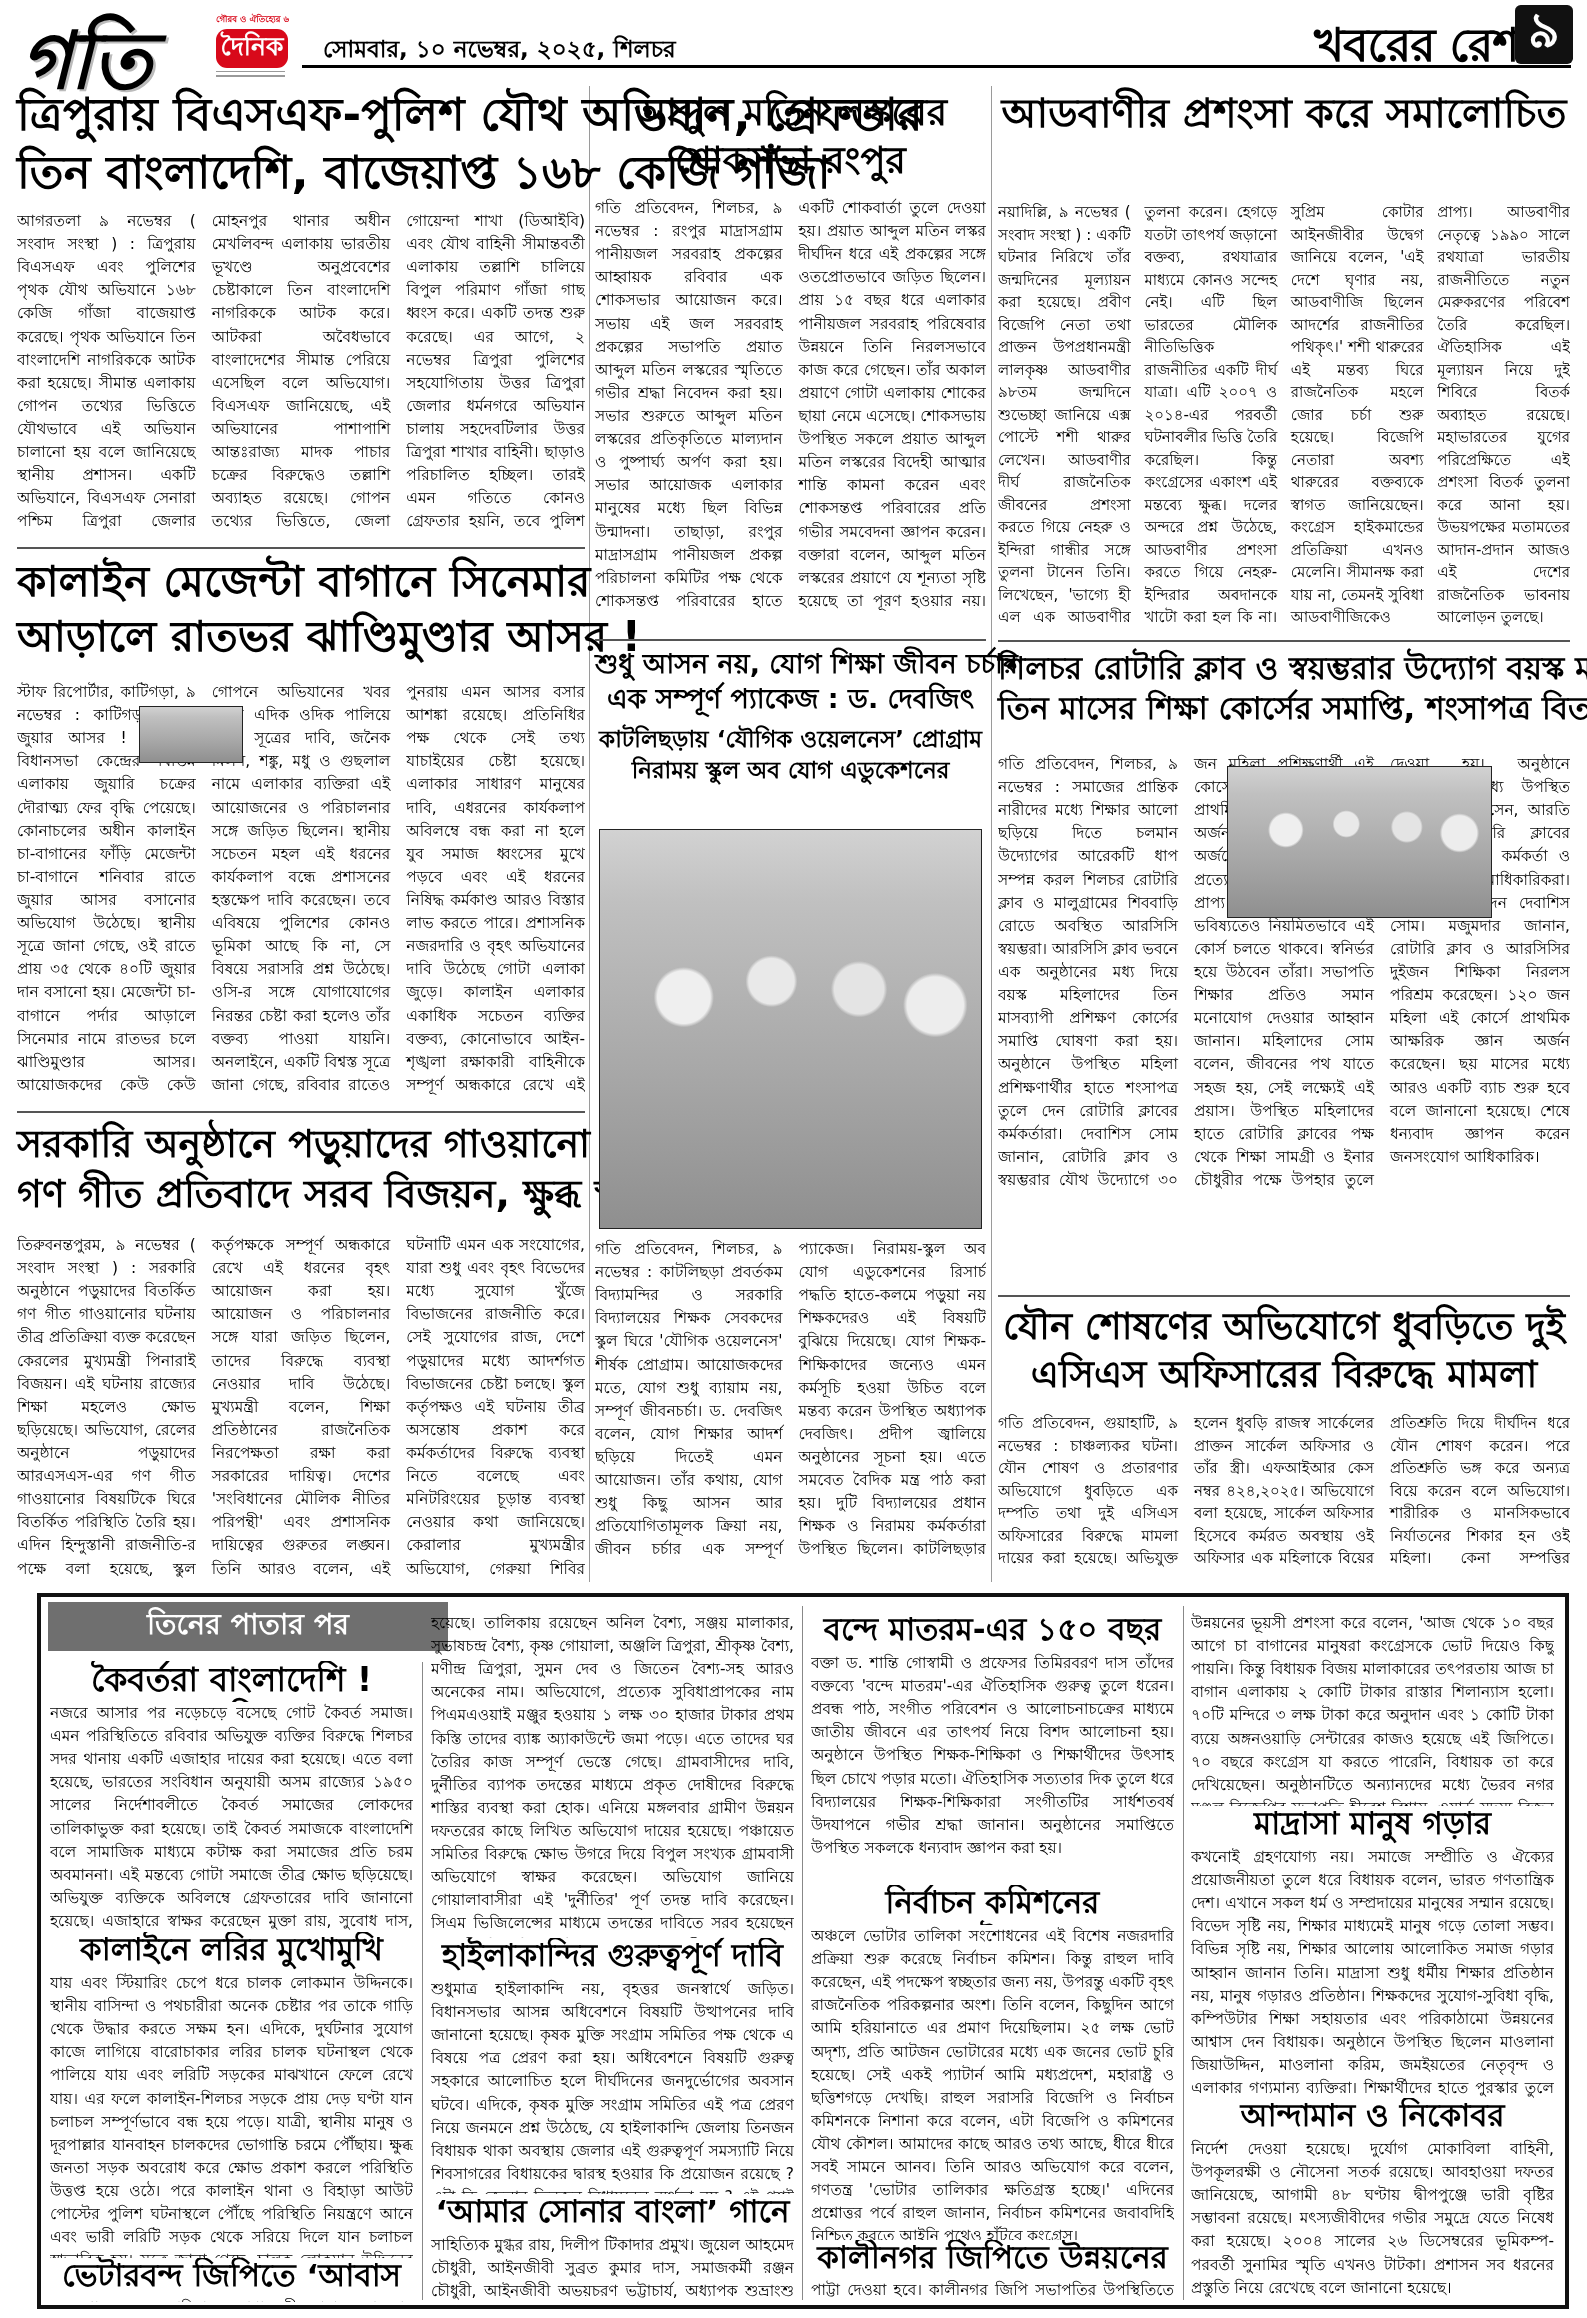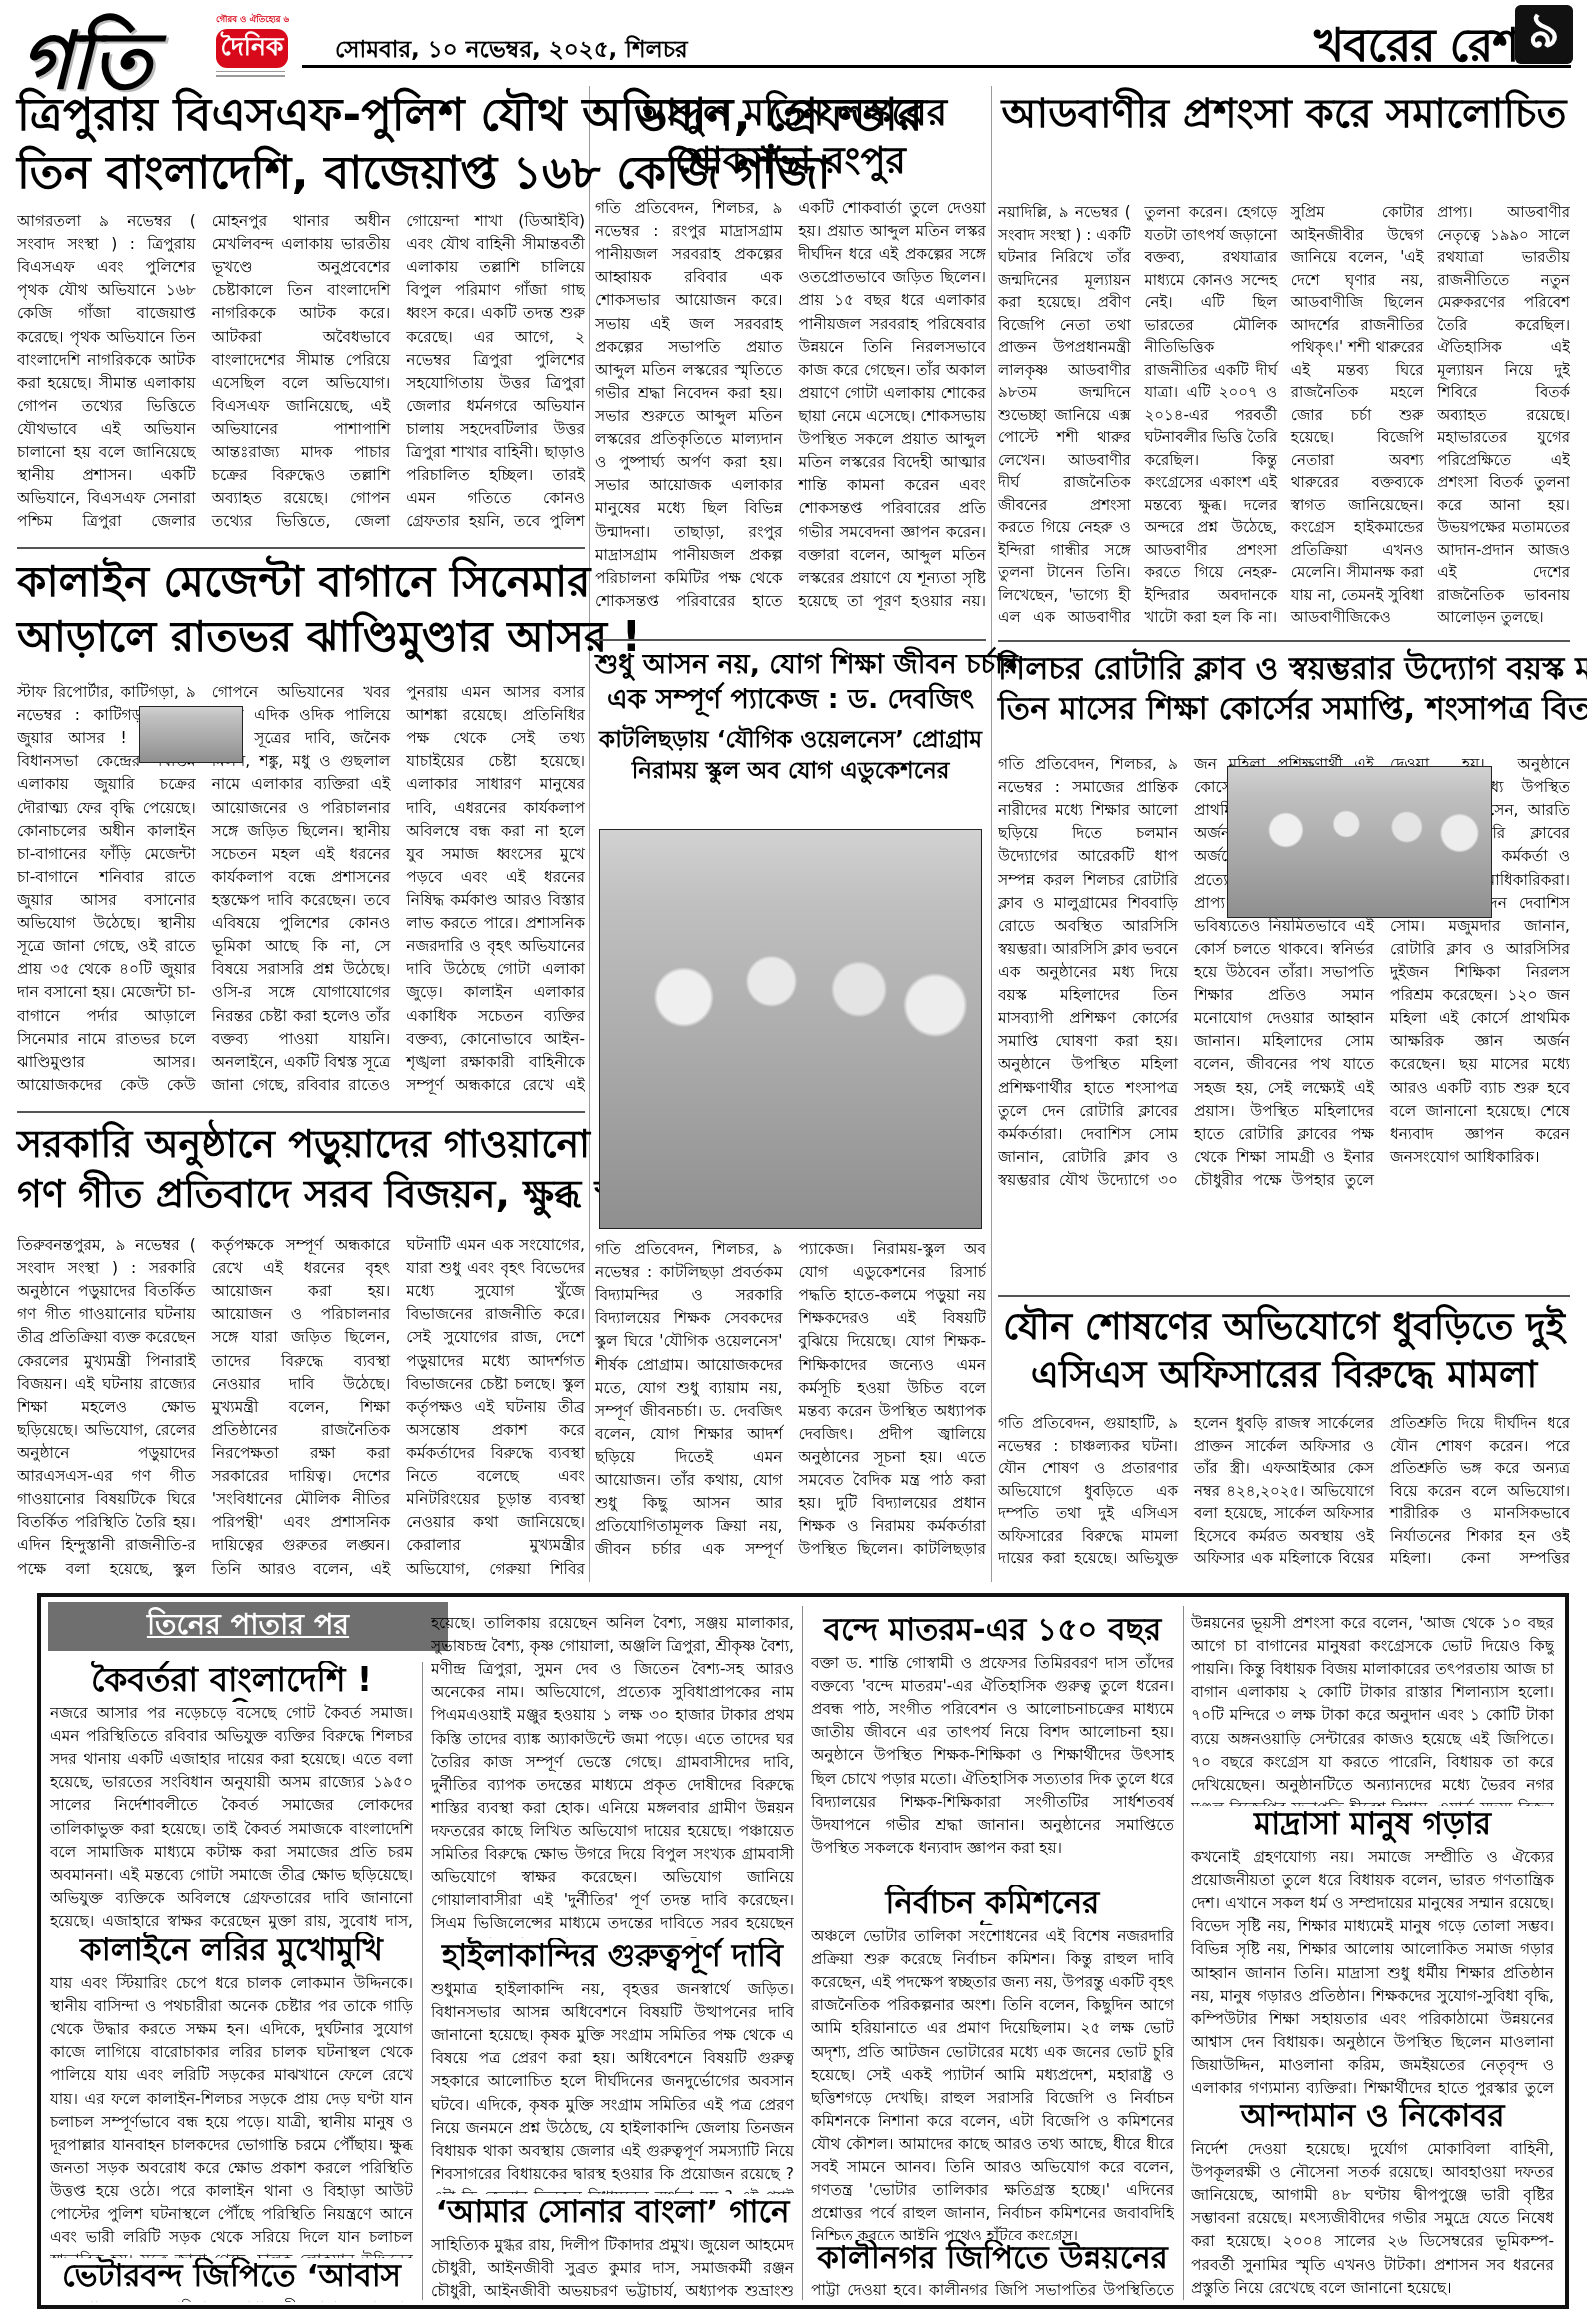--- a/index.html
+++ b/index.html
@@ -16,21 +16,21 @@
   .photo{background:linear-gradient(180deg,#d2d2d2 0%,#c0c0c0 18%,#a8a8a8 60%,#8f8f8f 100%);border:1.7px solid #222;box-sizing:border-box;}
   .photo-inner{width:100%;height:100%;background:
       radial-gradient(circle at 22% 42%, #efefef 0 7%, transparent 8%),
       radial-gradient(circle at 45% 38%, #e9e9e9 0 7%, transparent 8%),
       radial-gradient(circle at 68% 40%, #e4e4e4 0 7%, transparent 8%),
       radial-gradient(circle at 88% 44%, #ededed 0 7%, transparent 8%);}
   .masthead{font-size:79px;font-weight:bold;letter-spacing:-2.3px;text-shadow:2.3px 2.3px 0 #bbb;}
   .redbox{background:#d8091a;color:#fff;font-weight:bold;display:flex;align-items:center;justify-content:center;border-radius:11px;}
   .tagline{color:#d8091a;font-size:9.7px;font-weight:bold;white-space:nowrap;}
   .tinybar{height:1.7px;background:#999;margin-top:2.9px;}
-  .dateline{font-size:23px;font-weight:bold;margin-left:12px;}
+  .dateline{font-size:23px;font-weight:bold;}
   .section-title{font-size:46px;font-weight:bold;letter-spacing:-1.1px;}
   .pagebox{background:#111;color:#fff;border-radius:5.7px;display:flex;align-items:center;justify-content:center;font-size:49px;font-weight:bold;}
   .contbox{border:4px solid #111;box-sizing:border-box;}
   .banner{background:#6f6f6f;color:#fff;font-weight:bold;font-size:28.6px;display:flex;align-items:center;justify-content:center;}
   .bhead{font-weight:bold;font-size:31px;text-align:center;line-height:1.15;overflow:hidden;}
   .bseg{overflow:hidden;font-size:15.4px;line-height:1.5;text-align:justify;word-break:break-word;}
 </style>
 </head>
 <body>
 
@@ -112,21 +112,21 @@
 </div>
 <div class="abs hrule" style="left:998px;top:1295px;width:572px;"></div>
 
 <div class="abs hl" style="left:998px;top:1303px;width:572px;font-size:37px;line-height:1.3;">
   <div>যৌন শোষণের অভিযোগে ধুবড়িতে দুই</div>
   <div>এসিএস অফিসারের বিরুদ্ধে মামলা</div>
 </div>
 <div class="abs bodytext cols3" style="left:998px;top:1412px;width:572px;height:169px;font-size:15px;">গতি প্রতিবেদন, গুয়াহাটি, ৯ নভেম্বর : চাঞ্চল্যকর ঘটনা। যৌন শোষণ ও প্রতারণার অভিযোগে ধুবড়িতে এক দম্পতি তথা দুই এসিএস অফিসারের বিরুদ্ধে মামলা দায়ের করা হয়েছে। অভিযুক্ত হলেন ধুবড়ি রাজস্ব সার্কেলের প্রাক্তন সার্কেল অফিসার ও তাঁর স্ত্রী। এফআইআর কেস নম্বর ৪২৪,২০২৫। অভিযোগে বলা হয়েছে, সার্কেল অফিসার হিসেবে কর্মরত অবস্থায় ওই অফিসার এক মহিলাকে বিয়ের প্রতিশ্রুতি দিয়ে দীর্ঘদিন ধরে যৌন শোষণ করেন। পরে প্রতিশ্রুতি ভঙ্গ করে অন্যত্র বিয়ে করেন বলে অভিযোগ। শারীরিক ও মানসিকভাবে নির্যাতনের শিকার হন ওই মহিলা। কেনা সম্পত্তির হিসাবও খতিয়ে দেখা হচ্ছে। দুই অফিসারের সম্পর্কে আরও তথ্য সংগ্রহ করছে ধুবড়ি পুলিশ। অভিযোগকারিণীর অভিযোগের ভিত্তিতে ভারতীয় ন্যায় সংহিতার ৬৯, ৩৫১(৩),৩(৫) ধারায় একটি মামলা রুজু হয়েছে। মিথ্যা প্রলোভন দিয়ে প্রতারণা শুরু করেছে ধুবড়ি পুলিশ। মামলার তদন্ত চলছে বলে জানিয়েছেন পুলিশ আধিকারিকরা। মহিলা পুলিশের তত্ত্বাবধানে অভিযোগকারিণীর গোপন জবানবন্দি নথিভুক্ত করা হয়েছে। ইতিমধ্যে অভিযুক্তদের বিরুদ্ধে আদালতে রিপোর্ট পেশের প্রস্তুতি চলছে।</div>
 
 <div class="abs contbox" style="left:37px;top:1593px;width:1532px;height:716px;"></div>
-<div class="abs banner" style="left:48px;top:1602px;width:400px;height:49px;text-decoration:underline;">
+<div class="abs banner" style="left:48px;top:1602px;width:400px;height:49px;">
   <span>তিনের পাতার পর</span>
 </div>
 <div class="abs vrule" style="left:422px;top:1662px;height:638px;width:0.6px;background:#888;"></div>
 <div class="abs vrule" style="left:802px;top:1606px;height:694px;width:0.6px;background:#888;"></div>
 <div class="abs vrule" style="left:1183px;top:1606px;height:694px;width:0.6px;background:#888;"></div>
 
 <div class="abs" style="left:50px;top:1661px;width:363px;height:641px;overflow:hidden;">
   <div class="bhead" style="height:41px;font-size:33px;">কৈবর্তরা বাংলাদেশি ! সামাজিক</div>
   <div class="bseg" style="height:230px;">নজরে আসার পর নড়েচড়ে বসেছে গোট কৈবর্ত সমাজ। এমন পরিস্থিতিতে রবিবার অভিযুক্ত ব্যক্তির বিরুদ্ধে শিলচর সদর থানায় একটি এজাহার দায়ের করা হয়েছে। এতে বলা হয়েছে, ভারতের সংবিধান অনুযায়ী অসম রাজ্যের ১৯৫০ সালের নির্দেশাবলীতে কৈবর্ত সমাজের লোকদের তালিকাভুক্ত করা হয়েছে। তাই কৈবর্ত সমাজকে বাংলাদেশি বলে সামাজিক মাধ্যমে কটাক্ষ করা সমাজের প্রতি চরম অবমাননা। এই মন্তব্যে গোটা সমাজে তীব্র ক্ষোভ ছড়িয়েছে। অভিযুক্ত ব্যক্তিকে অবিলম্বে গ্রেফতারের দাবি জানানো হয়েছে। এজাহারে স্বাক্ষর করেছেন মুক্তা রায়, সুবোধ দাস, রাজেন কুমার দাস, সম্পাদক সুস্মিতা দাস, অভিজিৎ দাস, সঞ্জয় দাস, অসিত দাস, দীপক সরকার, গোপাল দাস প্রমুখ। অভিযুক্ত ব্যক্তিকে অবিলম্বে গ্রেফতার করা না হলে গণতান্ত্রিকভাবে গোটা বরাকজুড়ে তীব্র আন্দোলন শুরু করার হুঁশিয়ারি দিয়েছেন তারা।</div>
   <div class="bhead" style="height:40px;">কালাইনে লরির মুখোমুখি</div>

